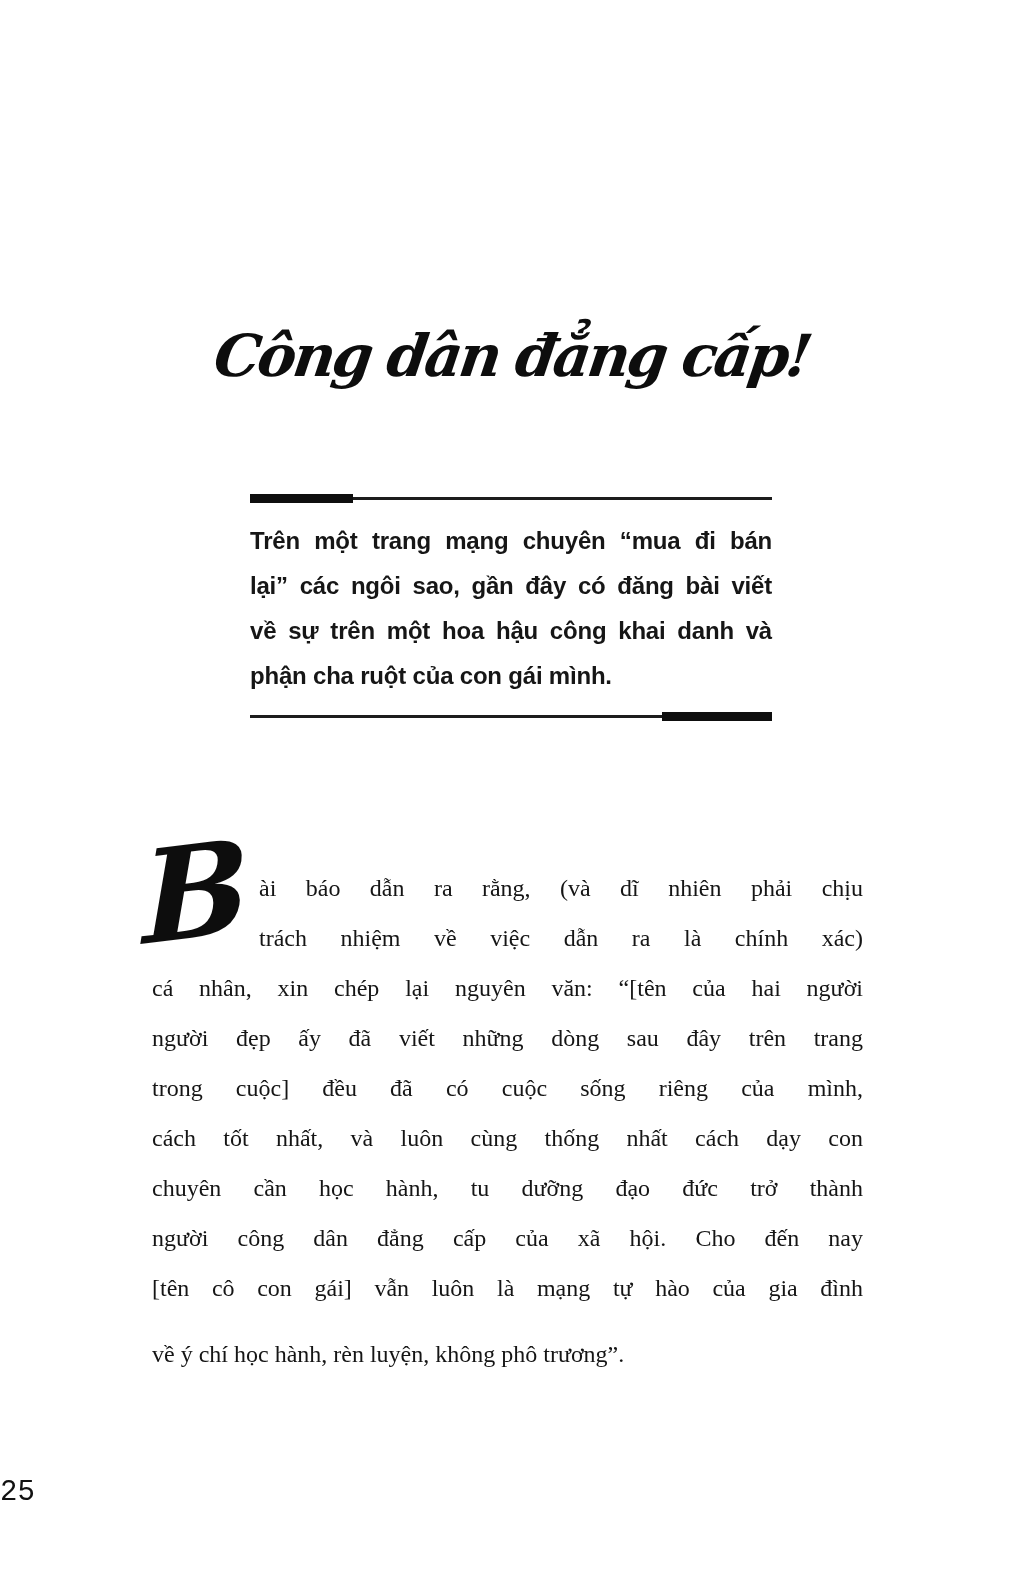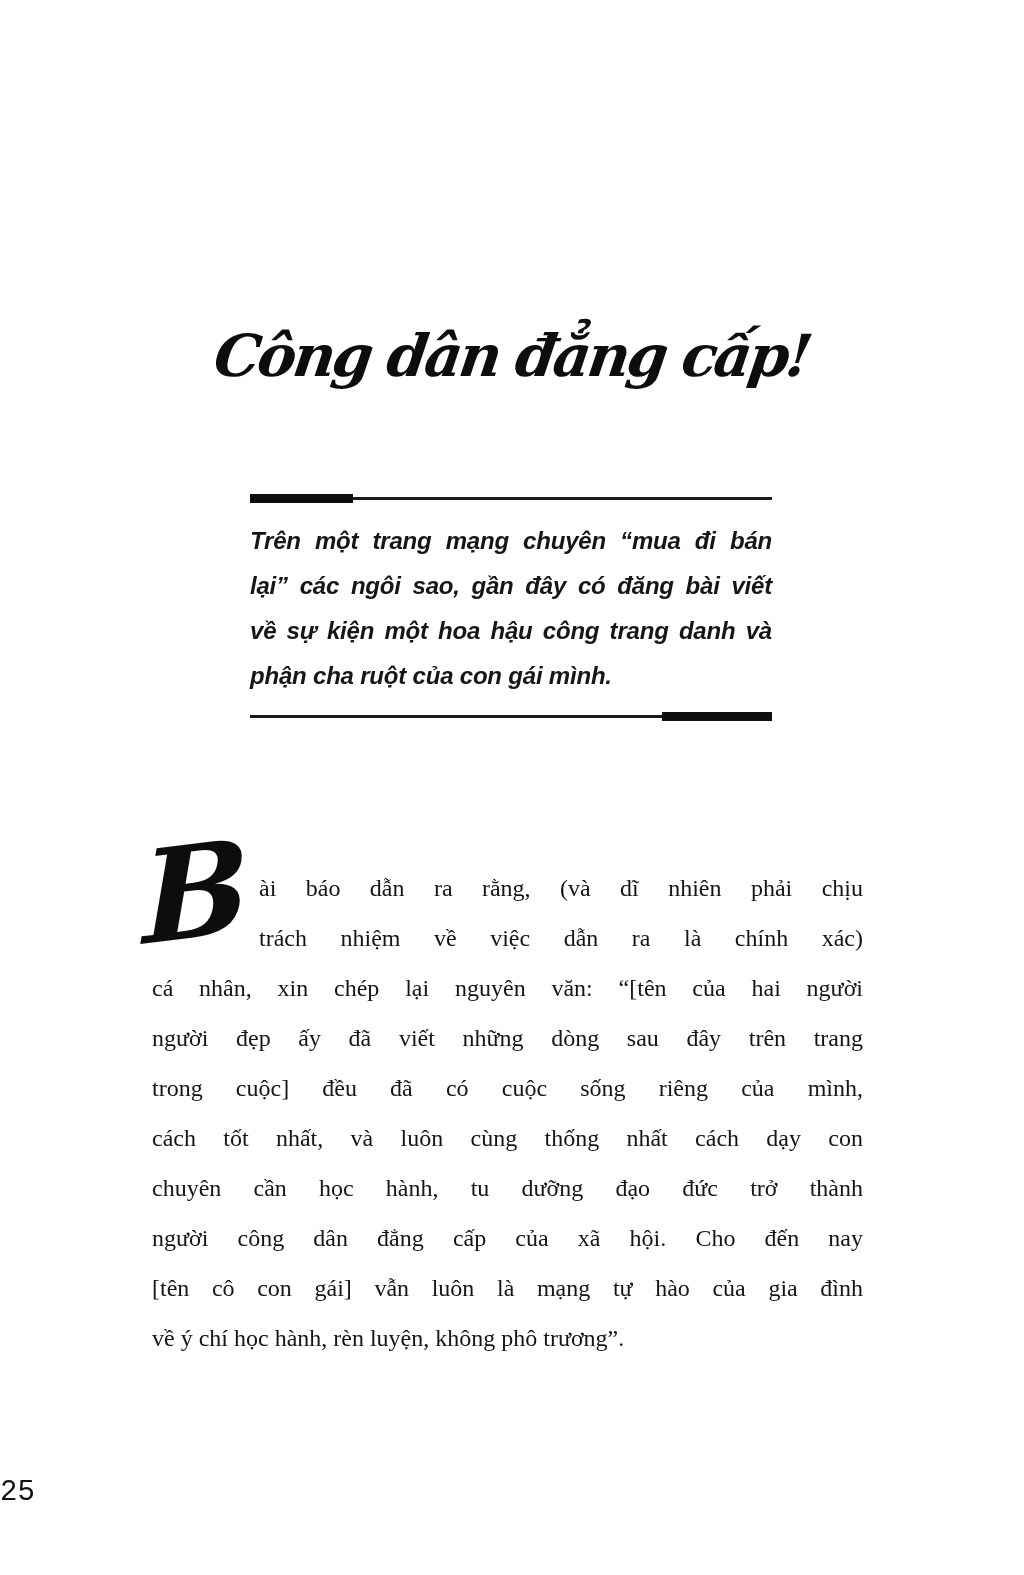--- a/index.html
+++ b/index.html
@@ -58,21 +58,20 @@
     flex: 1 1 auto;
   }
 
   
   .epigraph {
     position: absolute;
     left: 250px;
     top: 518px;
     width: 522px;
     font-family: "Liberation Sans", sans-serif;
-    font-style: italic;
     font-weight: 700;
     font-size: 24px;
     line-height: 45px;
     letter-spacing: -0.2px;
     color: #161616;
   }
   .epigraph .line {
     text-align: justify;
     text-align-last: justify;
   }
@@ -93,20 +92,21 @@
     color: #151515;
   }
   .bodytext .line {
     text-align: justify;
     text-align-last: justify;
   }
   .bodytext .line.indent { margin-left: 107px; }
   .bodytext .line.last {
     text-align: left;
     text-align-last: left;
+    margin-top: 16px;
   }
 
   
   .dropcap {
     position: absolute;
     left: 142px;
     top: 828px;
     font-family: "DejaVu Serif", serif;
     font-style: italic;
     font-weight: 700;
@@ -136,21 +136,21 @@
   <div class="chapter-title">Công dân đẳng cấp!</div>
 
   <div class="rule rule-top">
     <div class="thick"></div>
     <div class="thin"></div>
   </div>
 
   <div class="epigraph">
       <div class="line">Trên một trang mạng chuyên “mua đi bán</div>
       <div class="line">lại” các ngôi sao, gần đây có đăng bài viết</div>
-      <div class="line">về sự kiện một hoa hậu công trang danh và</div>
+      <div class="line">về sự trên một hoa hậu công khai danh và</div>
       <div class="line last">phận cha ruột của con gái mình.</div>
     </div>
 
   <div class="rule rule-bottom">
     <div class="thin"></div>
     <div class="thick"></div>
   </div>
 
   <div class="dropcap">B</div>
 

